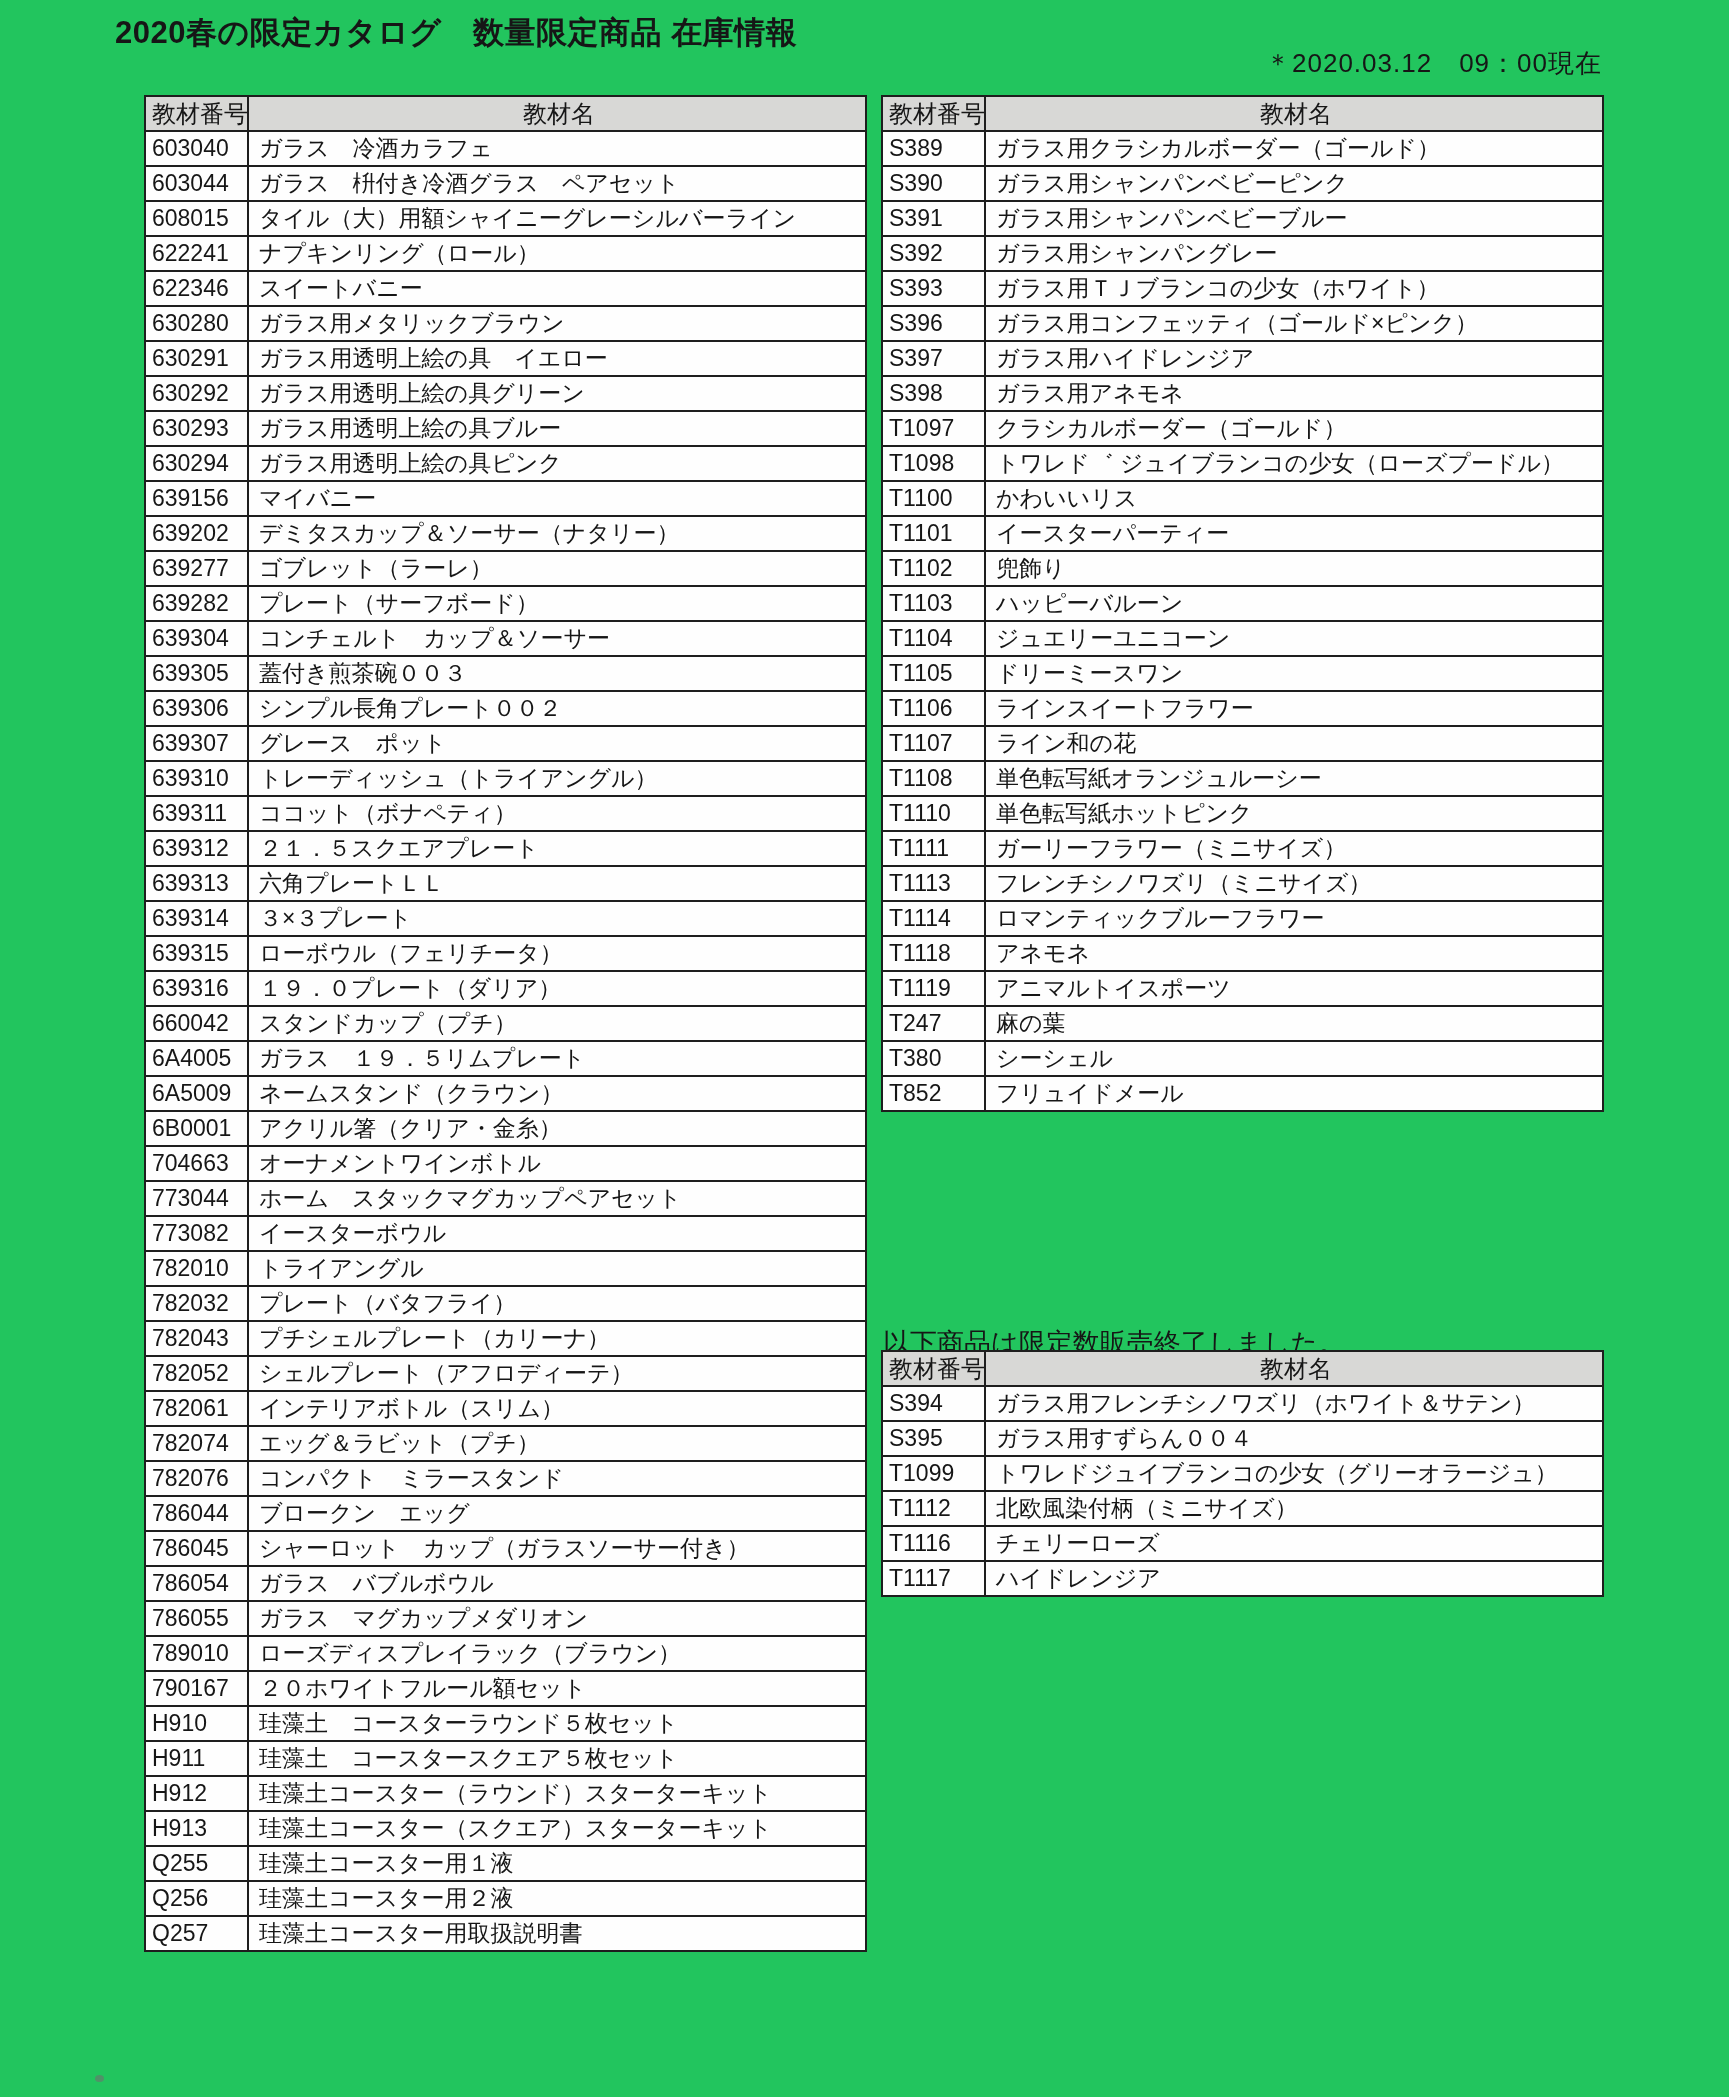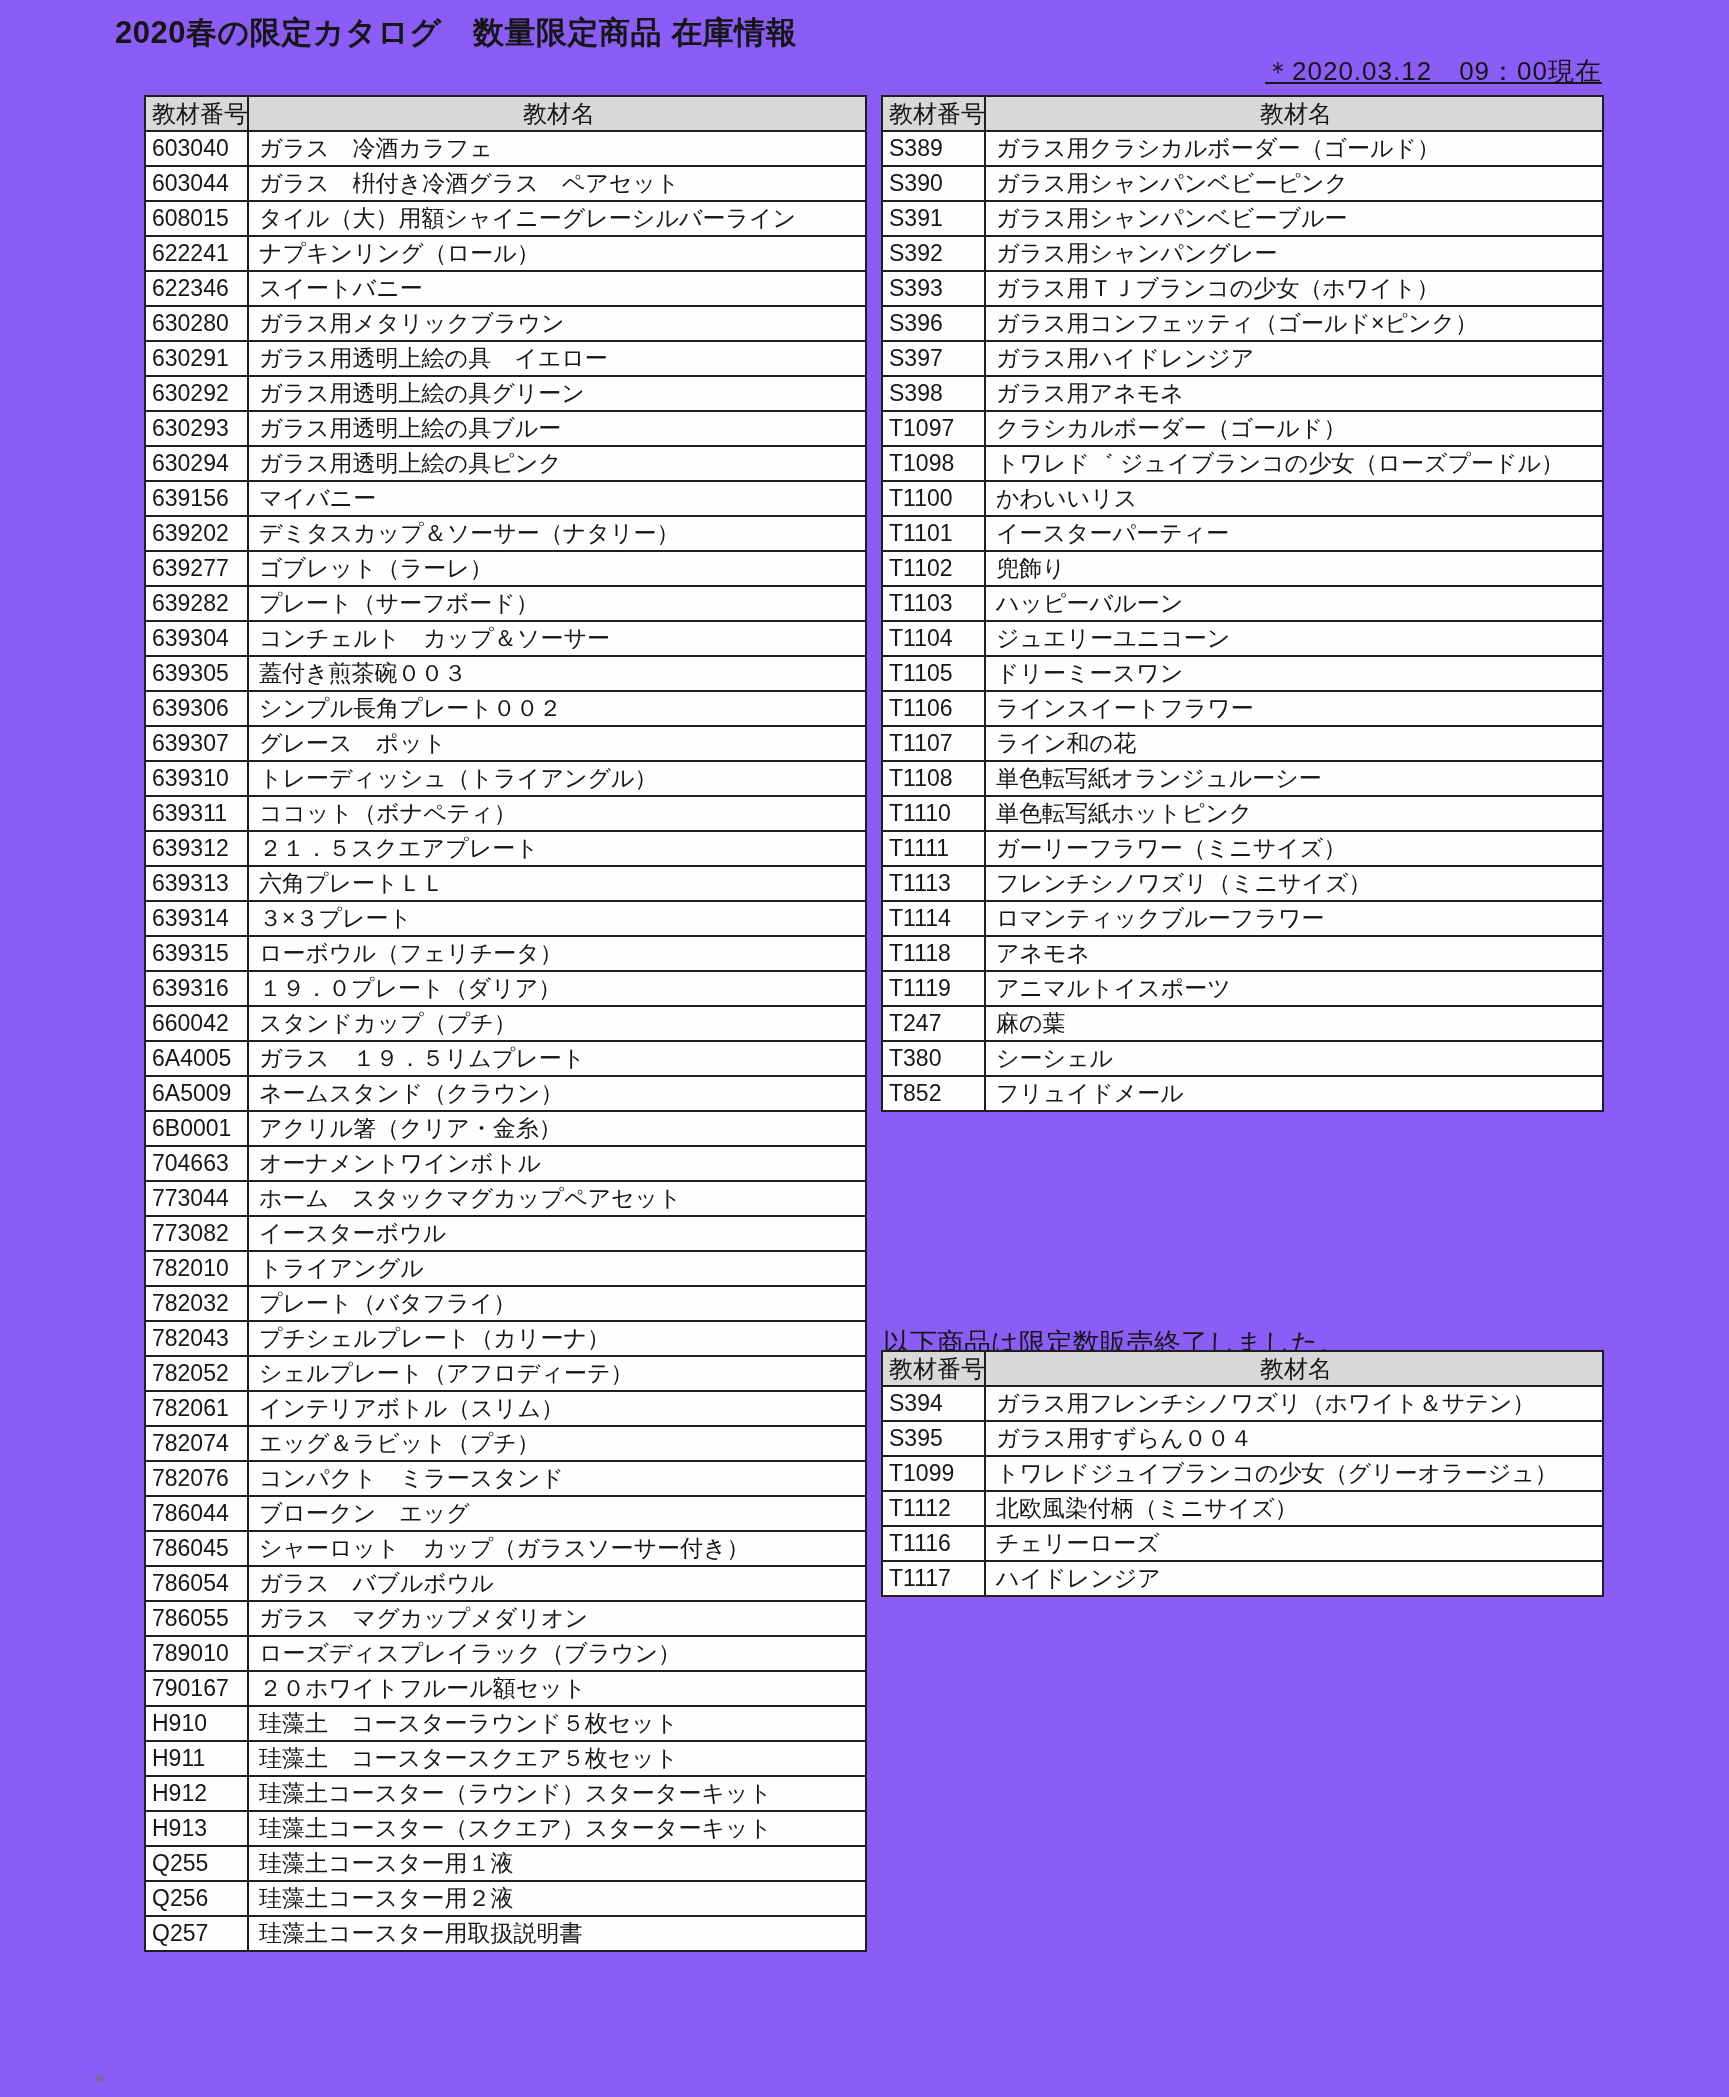--- a/index.html
+++ b/index.html
@@ -4,42 +4,41 @@
 <style>
   html, body {
     margin: 0;
     padding: 0;
     background: #ffffff;
   }
   .page {
     position: relative;
     width: 1729px;
     height: 2097px;
-    background: #8b5cf6;
+    background: #22c55e;
     font-family: "Liberation Sans", sans-serif;
     color: #161616;
     overflow: hidden;
   }
   .doc-title {
     position: absolute;
     left: 115px;
     top: 12px;
     font-size: 31px;
     font-weight: 700;
     letter-spacing: 0.5px;
     white-space: pre;
   }
   .doc-date {
     position: absolute;
-    top: 54px;
+    top: 46px;
     right: 127px;
     font-size: 26px;
     letter-spacing: 1px;
     white-space: pre;
-    text-decoration: underline;
   }
   table.stock {
     position: absolute;
     width: 723px;
     border-collapse: collapse;
     table-layout: fixed;
     background: #fefefe;
   }
   table.stock, table.stock th, table.stock td {
     border: 2px solid #1e1e1e;

